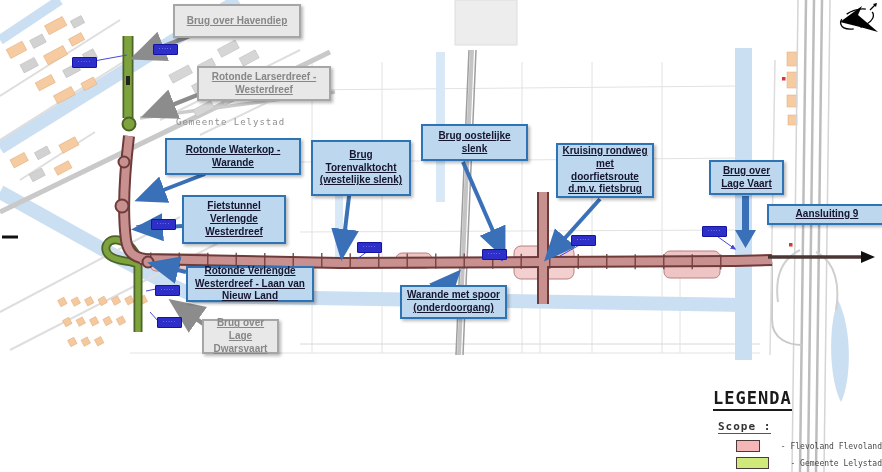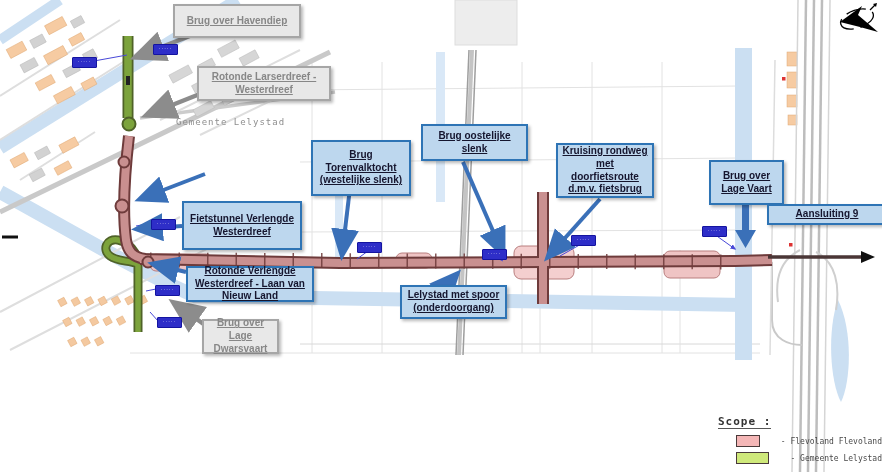--- a/index.html
+++ b/index.html
@@ -242,31 +242,32 @@
 <div class="code-badge" style="left:157px;top:317px;">·····</div>
 <div class="code-badge" style="left:357px;top:242px;">·····</div>
 <div class="code-badge" style="left:482px;top:249px;">·····</div>
 <div class="code-badge" style="left:571px;top:235px;">·····</div>
 <div class="code-badge" style="left:702px;top:226px;">·····</div>
 
 <div class="callout callout-gray" style="left:173px;top:4px;width:128px;height:34px;">Brug over Havendiep</div>
 <div class="callout callout-gray" style="left:197px;top:66px;width:134px;height:35px;">Rotonde Larserdreef - Westerdreef</div>
 <div class="callout callout-gray" style="left:202px;top:319px;width:77px;height:35px;">Brug over Lage Dwarsvaart</div>
 
-<div class="callout callout-blue" style="left:182px;top:201px;width:120px;height:49px;">Fietstunnel Verlengde Westerdreef</div>
+<div class="callout callout-blue" style="left:165px;top:138px;width:136px;height:37px;">Rotonde Waterkop - Warande</div>
+<div class="callout callout-blue" style="left:182px;top:195px;width:104px;height:49px;">Fietstunnel Verlengde Westerdreef</div>
 <div class="callout callout-blue" style="left:311px;top:140px;width:100px;height:56px;">Brug Torenvalktocht (westelijke slenk)</div>
 <div class="callout callout-blue" style="left:421px;top:124px;width:107px;height:37px;">Brug oostelijke slenk</div>
 <div class="callout callout-blue" style="left:556px;top:143px;width:98px;height:55px;">Kruising rondweg met doorfietsroute d.m.v. fietsbrug</div>
-<div class="callout callout-blue" style="left:709px;top:160px;width:75px;height:45px;">Brug over Lage Vaart</div>
+<div class="callout callout-blue" style="left:709px;top:160px;width:75px;height:35px;">Brug over Lage Vaart</div>
 <div class="callout callout-blue" style="left:767px;top:204px;width:120px;height:21px;">Aansluiting 9</div>
 <div class="callout callout-blue" style="left:186px;top:266px;width:128px;height:36px;">Rotonde Verlengde Westerdreef - Laan van Nieuw Land</div>
-<div class="callout callout-blue" style="left:400px;top:285px;width:107px;height:34px;">Lelystad met spoor (onderdoorgang)</div>
+<div class="callout callout-blue" style="left:400px;top:285px;width:107px;height:34px;">Warande met spoor (onderdoorgang)</div>
 
 <div id="legend">
-  <br>
+  <span class="legend-title">LEGENDA</span><br>
   <span class="legend-scope">Scope :</span>
   <div class="legend-row">
     <div class="legend-swatch" style="background-color: rgb(244, 182, 182);"></div>
     <div class="legend-label">- Flevoland Flevoland</div>
   </div>
   <div class="legend-row">
     <div class="legend-swatch" style="background-color: rgb(207, 233, 123);"></div>
     <div class="legend-label">- Gemeente Lelystad</div>
   </div>
 </div>

